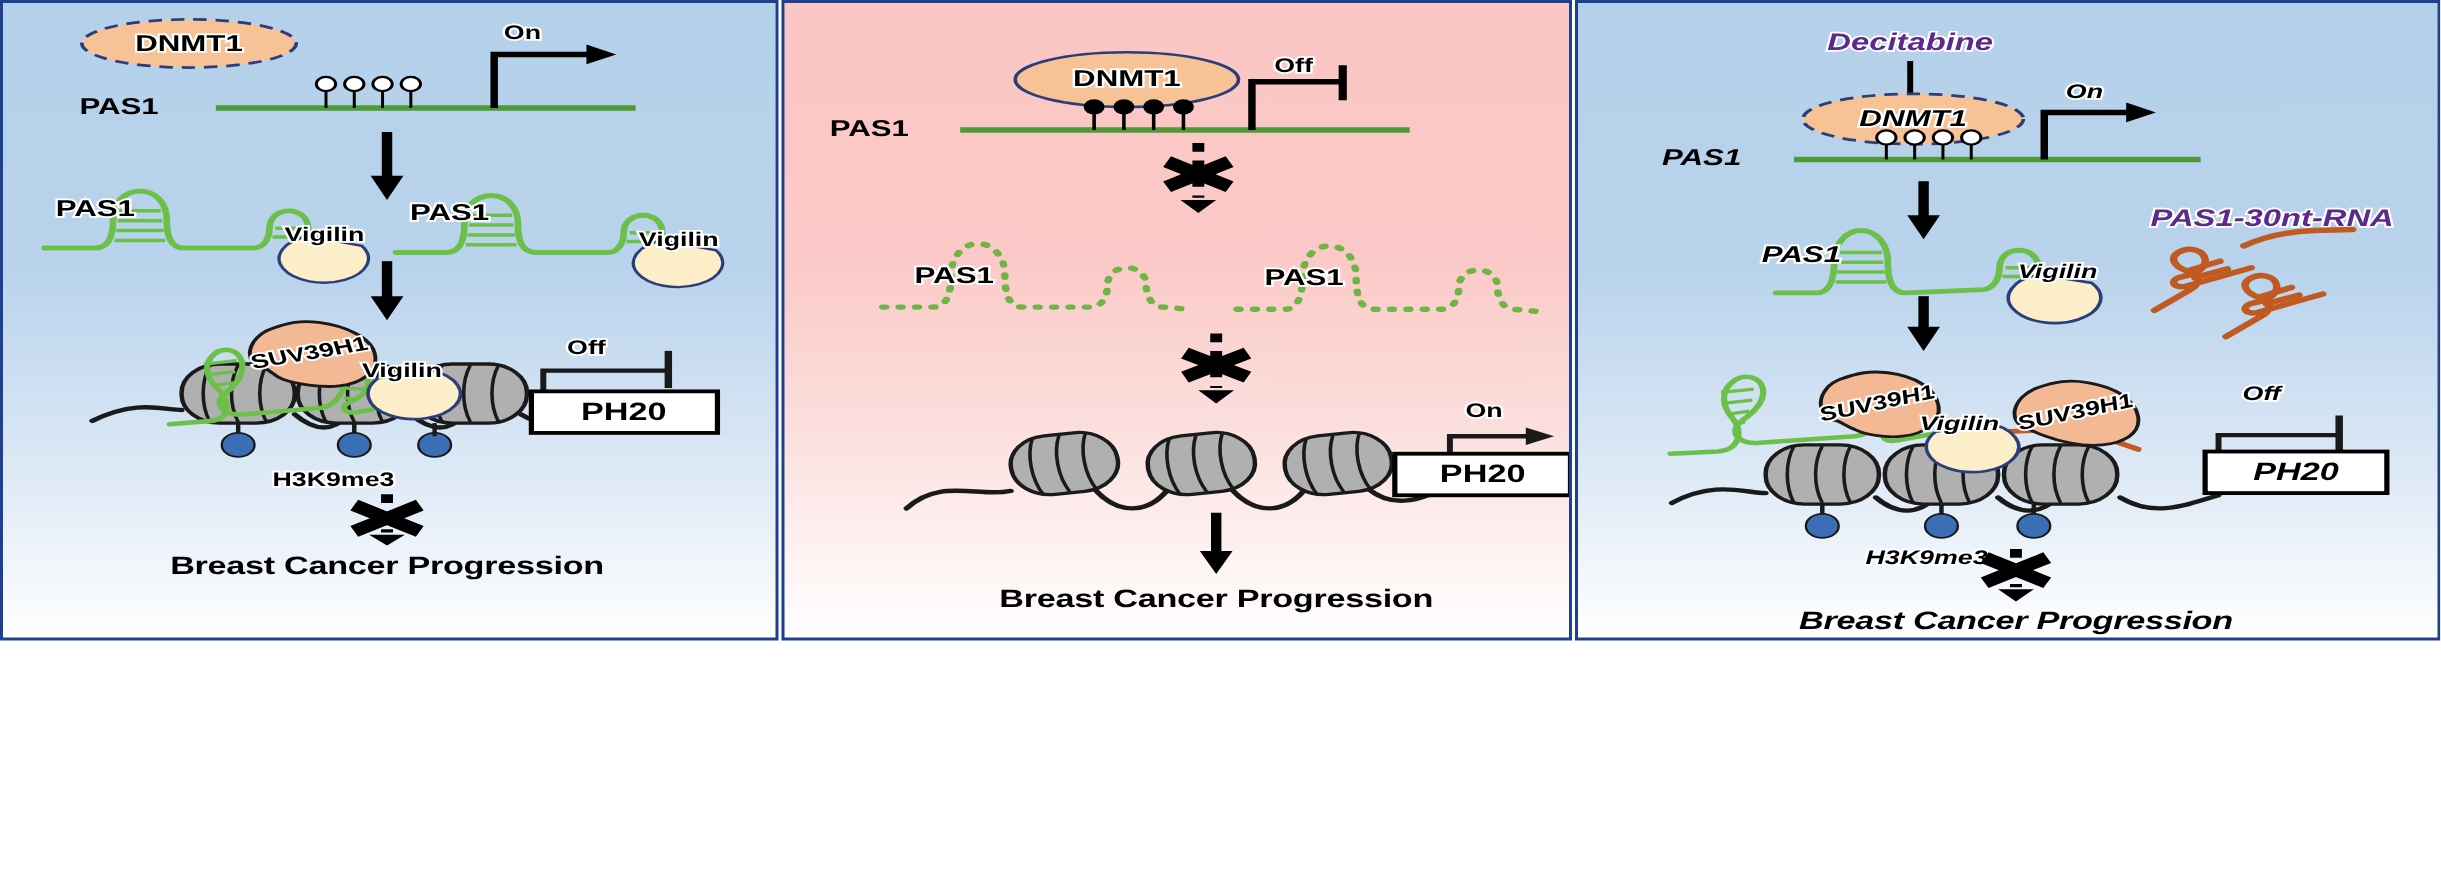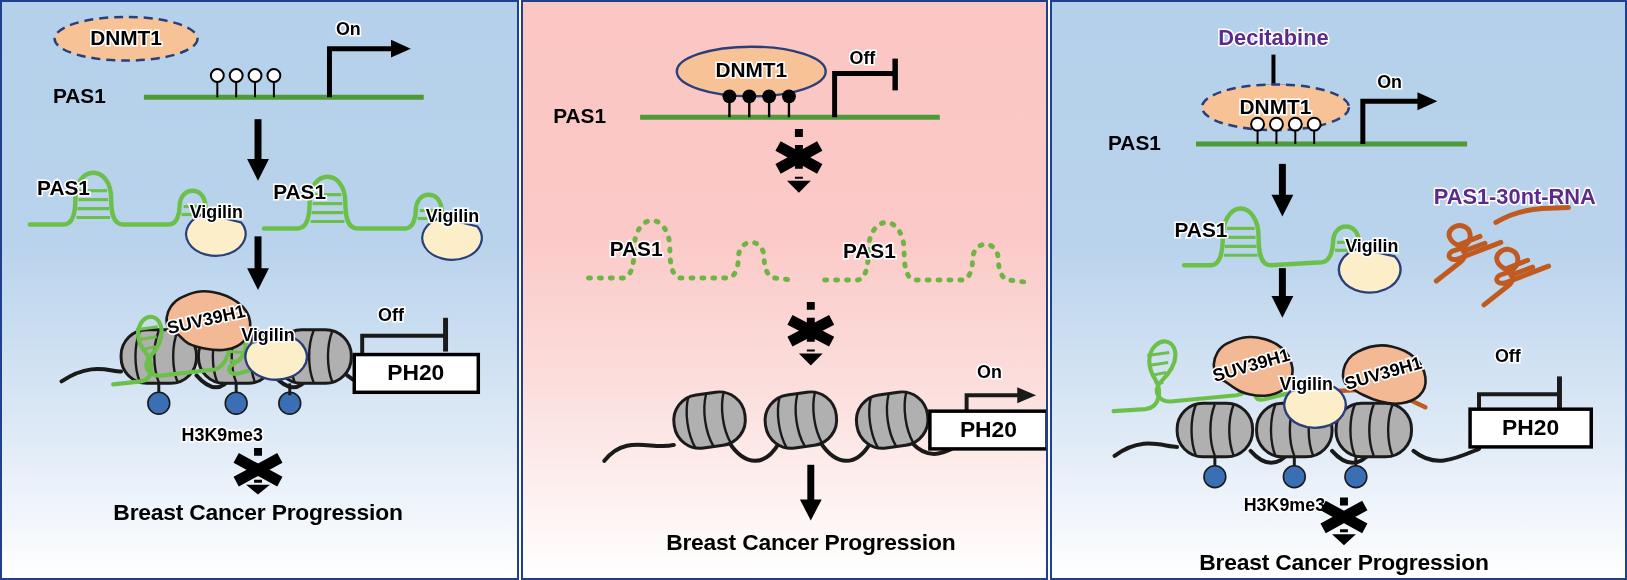--- a/index.html
+++ b/index.html
@@ -1,21 +1,21 @@
 <!DOCTYPE html>
 <html><head>
 <meta charset="utf-8">
 <style>
   html,body{margin:0;padding:0;background:#fff;}
   body{font-family:"Liberation Sans",sans-serif;}
   #root{position:relative;width:1627px;height:580px;overflow:hidden;background:#ffffff;}
-  .panel{position:absolute;top:0;height:580px;box-sizing:border-box;border:2px solid #1f3f8f;overflow:hidden;}
+  .panel{position:absolute;top:0;height:427px;box-sizing:border-box;border:2px solid #1f3f8f;overflow:hidden;}
   #panel-1{left:0;width:519px;background:linear-gradient(180deg,#b5d0ea 0%,#b9d3ec 42%,#dde9f6 74%,#ffffff 100%);}
   #panel-2{left:521px;width:527px;background:linear-gradient(180deg,#fbc6c4 0%,#fbc9c7 40%,#fbdedc 66%,#ffffff 100%);}
-  #panel-3{left:1050px;width:577px;background:linear-gradient(180deg,#b5d0ea 0%,#b9d3ec 42%,#dde9f6 74%,#ffffff 100%);}
+  #panel-3{left:1050px;width:577px;background:linear-gradient(180deg,#b5d0ea 0%,#b9d3ec 42%,#dde9f6 74%,#ffffff 100%);font-style:italic;}
   .panel svg{position:absolute;left:0;top:0;width:100%;height:100%;display:block;}
   text{font-family:"Liberation Sans",sans-serif;font-weight:bold;dominant-baseline:middle;}
   .lbl{font-size:21px;fill:#000;}
   .lbl-sm{font-size:18px;fill:#000;}
   .lbl-big{font-size:23px;fill:#000;}
   .lbl-prog{font-size:23px;fill:#000;letter-spacing:-0.2px;}
   .lbl-purple{font-size:22px;fill:#5b2a8c;stroke:#ffffff;stroke-width:3px;paint-order:stroke fill;}
   .outl{stroke:#ffffff;stroke-width:3.2px;paint-order:stroke fill;}
 </style>
 </head>

